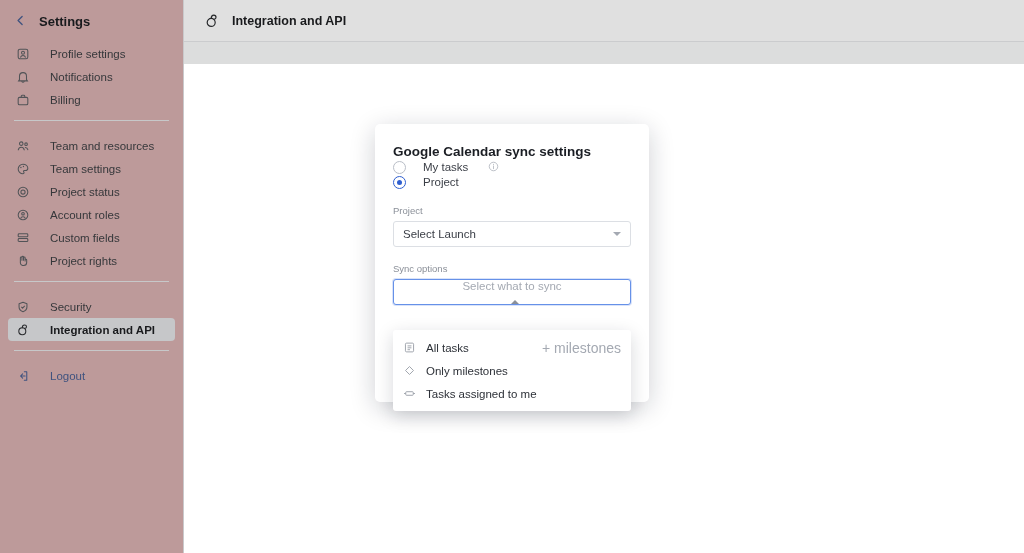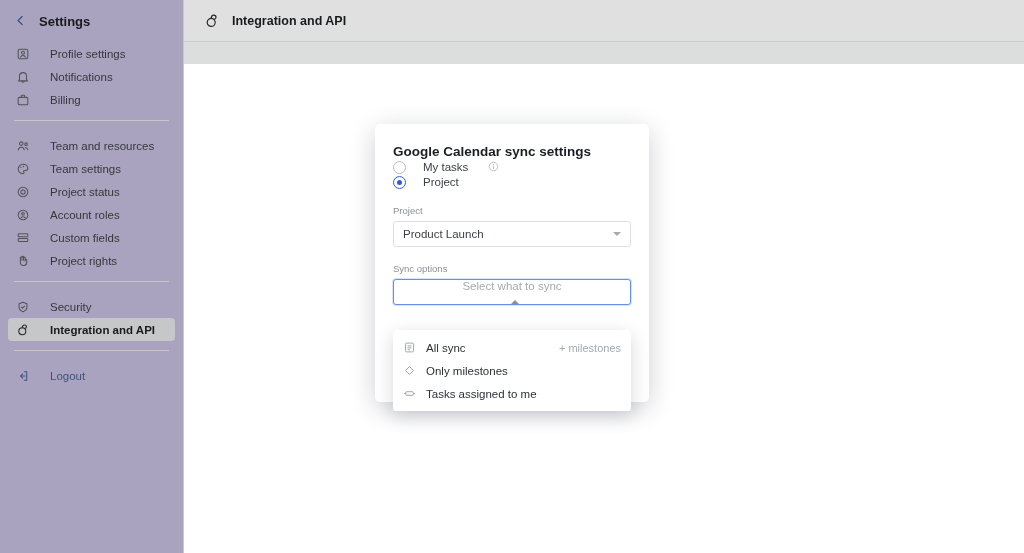--- a/index.html
+++ b/index.html
@@ -10,21 +10,21 @@
     overflow: hidden;
   }
   #app { position: relative; width: 1024px; height: 553px; }
 
   
   .dim { filter: saturate(0.45) brightness(0.88); }
 
   
   .sidebar {
     position: absolute; left: 0; top: 0; width: 184px; height: 553px;
-    background: #c4b5fd; border-right: 1px solid #e3e5e9;
+    background: #fca5a5; border-right: 1px solid #e3e5e9;
   }
   .sb-head {
     display: flex; align-items: center; gap: 12px;
     height: 34px; padding: 0 14px; margin-top: 4px;
   }
   .sb-back { color: #2f5fd0; font-size: 15px; line-height: 1; cursor: pointer; }
   .sb-title { font-size: 13px; font-weight: bold; color: #1b1e24; }
   .sb-list { padding: 4px 8px 0 8px; }
   .sb-item {
     display: flex; align-items: center; gap: 20px;
@@ -97,21 +97,21 @@
     box-shadow: 0 5px 18px rgba(16,22,40,.17); padding: 6px 0; z-index: 30;
   }
   .dd-item {
     display: flex; align-items: center; gap: 10px;
     height: 23px; padding: 0 10px; font-size: 11.5px; color: #2d3138;
     cursor: pointer;
   }
   .dd-ico { width: 13px; height: 13px; flex: 0 0 13px; }
   .dd-ico svg { width: 13px; height: 13px; display: block; }
   .dd-lab { flex: 1; }
-  .dd-note { font-size: 11px; color: #a4a9b2; margin-left: 32px; }
+  .dd-note { font-size: 14px; color: #a4a9b2; margin-left: 32px; }
 </style>
 </head>
 <body>
 
 <div id="app">
 
   <div class="dim">
 
     <div class="sidebar">
       <div class="sb-head">
@@ -290,39 +290,39 @@
       </span>
     </div>
 
     <div class="m-radio-row">
       <span class="radio on"></span>
       <span class="m-radio-lab">Project</span>
     </div>
 
     <div class="m-field-lab">Project</div>
     <div class="m-select">
-      <span class="val">Product Launch</span>
+      <span class="val">Select Launch</span>
       <span class="caret down"></span>
     </div>
 
     <div class="m-field-lab">Sync options</div>
     <div class="m-select focus">
       <span class="ph">Select what to sync</span>
       <span class="caret up"></span>
     </div>
 
     <div class="dropdown">
       <div class="dd-item">
         <span class="dd-ico">
             <svg viewBox="0 0 16 16" fill="none" stroke="#9aa0a8" stroke-width="1.15">
               <rect x="3" y="2.6" width="10" height="10.8" rx="1.4"></rect>
               <path d="M5.6 6h4.8M5.6 8.4h4.8M5.6 10.7h3"></path>
             </svg>
           </span>
-        <span class="dd-lab">All sync</span>
+        <span class="dd-lab">All tasks</span>
         <span class="dd-note">+ milestones</span>
       </div>
       <div class="dd-item">
         <span class="dd-ico">
             <svg viewBox="0 0 16 16" fill="none" stroke="#9aa0a8" stroke-width="1.15" stroke-linejoin="round">
               <path d="M8 3.1L12.9 8 8 12.9 3.1 8 8 3.1z"></path>
             </svg>
           </span>
         <span class="dd-lab">Only milestones</span>
         <span class="dd-note"></span>

